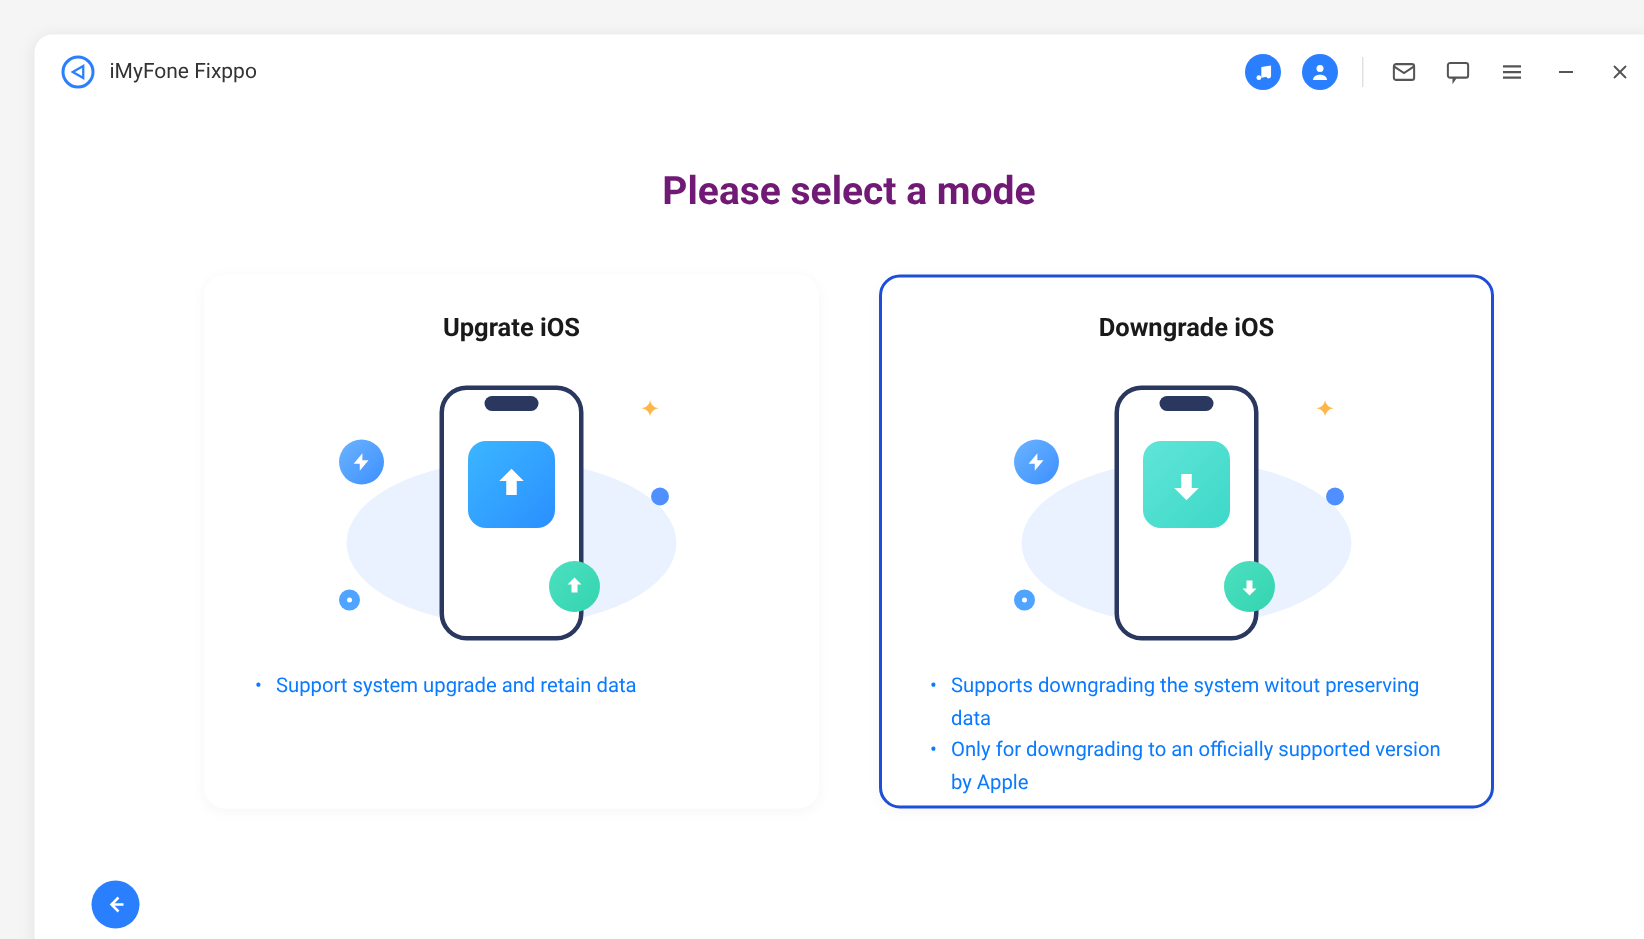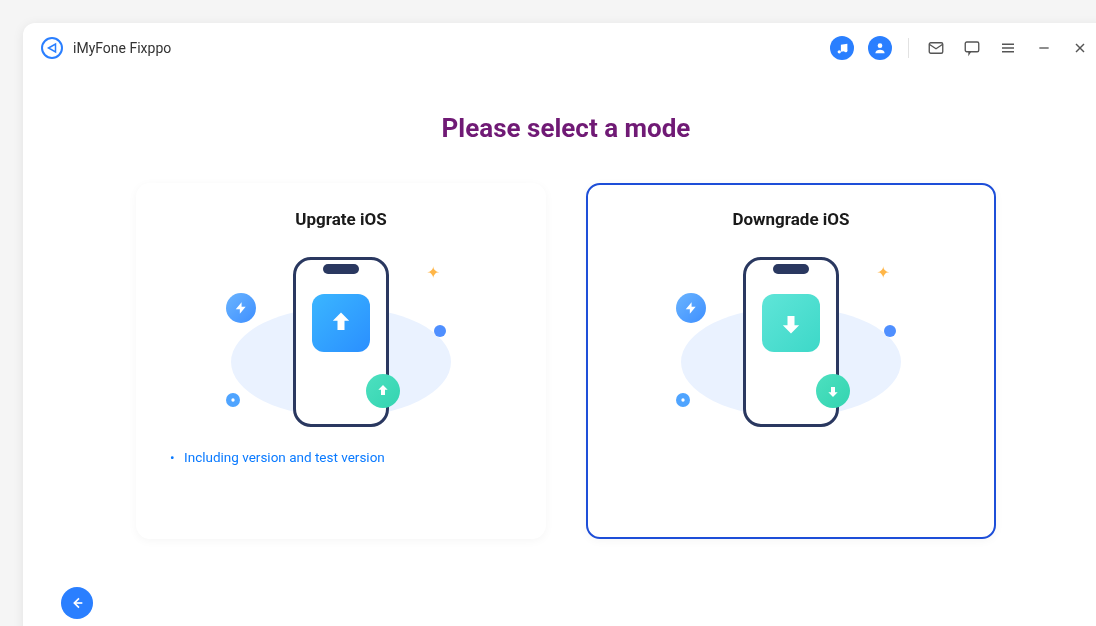--- a/index.html
+++ b/index.html
@@ -349,21 +349,21 @@
                 </svg>
             </div>
             <div class="phone-badge up">
               <svg width="16" height="16" viewBox="0 0 24 24" fill="currentColor">
                   <path d="M12 3l7 7h-4v8h-6v-8H5z"></path>
                 </svg>
             </div>
           </div>
         </div>
         <ul class="bullets">
-          <li>Including version and test version</li>
+          <li>Support system upgrade and retain data</li>
         </ul>
       </div>
 
       <div class="card selected">
         <div class="card-title">Downgrade iOS</div>
         <div class="illustration">
           <div class="ill-bg"></div>
           <div class="deco-lightning">
             <svg width="14" height="14" viewBox="0 0 24 24" fill="currentColor">
                 <path d="M13 2L3 14h7v8l10-12h-7z"></path>
@@ -382,20 +382,24 @@
                   <path d="M12 21l-7-7h4V6h6v8h4z"></path>
                 </svg>
             </div>
             <div class="phone-badge down">
               <svg width="16" height="16" viewBox="0 0 24 24" fill="currentColor">
                   <path d="M12 21l-7-7h4V6h6v8h4z"></path>
                 </svg>
             </div>
           </div>
         </div>
+        <ul class="bullets">
+          <li>Supports downgrading the system witout preserving data</li>
+          <li>Only for downgrading to an officially supported version by Apple</li>
+        </ul>
       </div>
 
     </div>
   </div>
 
   <div class="back-btn">
     <svg width="16" height="16" viewBox="0 0 24 24" fill="none" stroke="currentColor" stroke-width="2.5">
         <path d="M15 5l-7 7 7 7"></path>
         <line x1="8" y1="12" x2="20" y2="12"></line>
       </svg>

